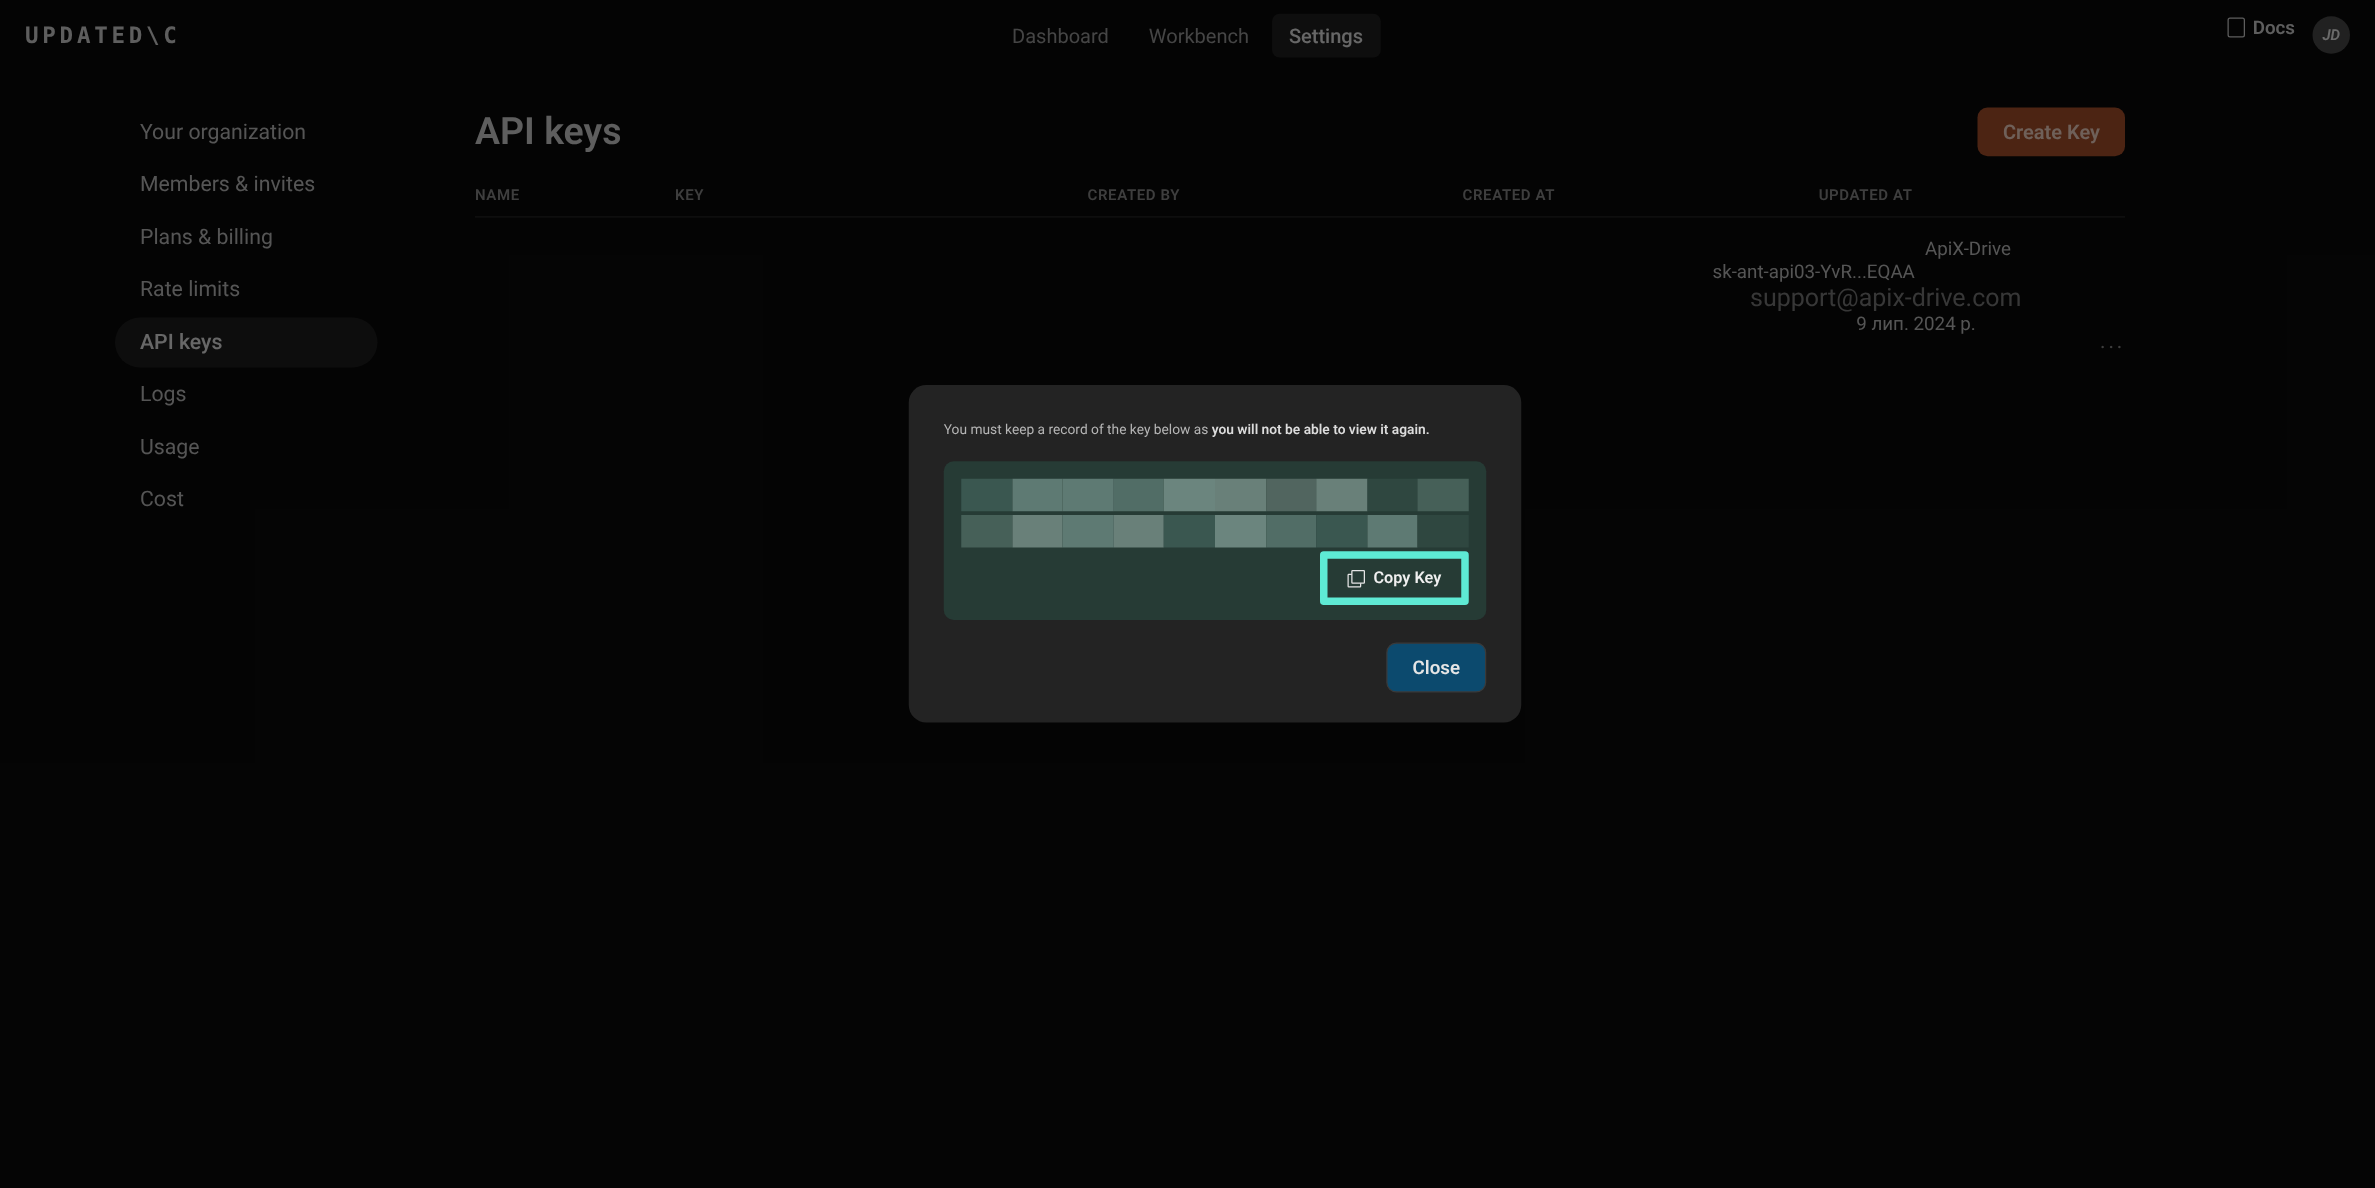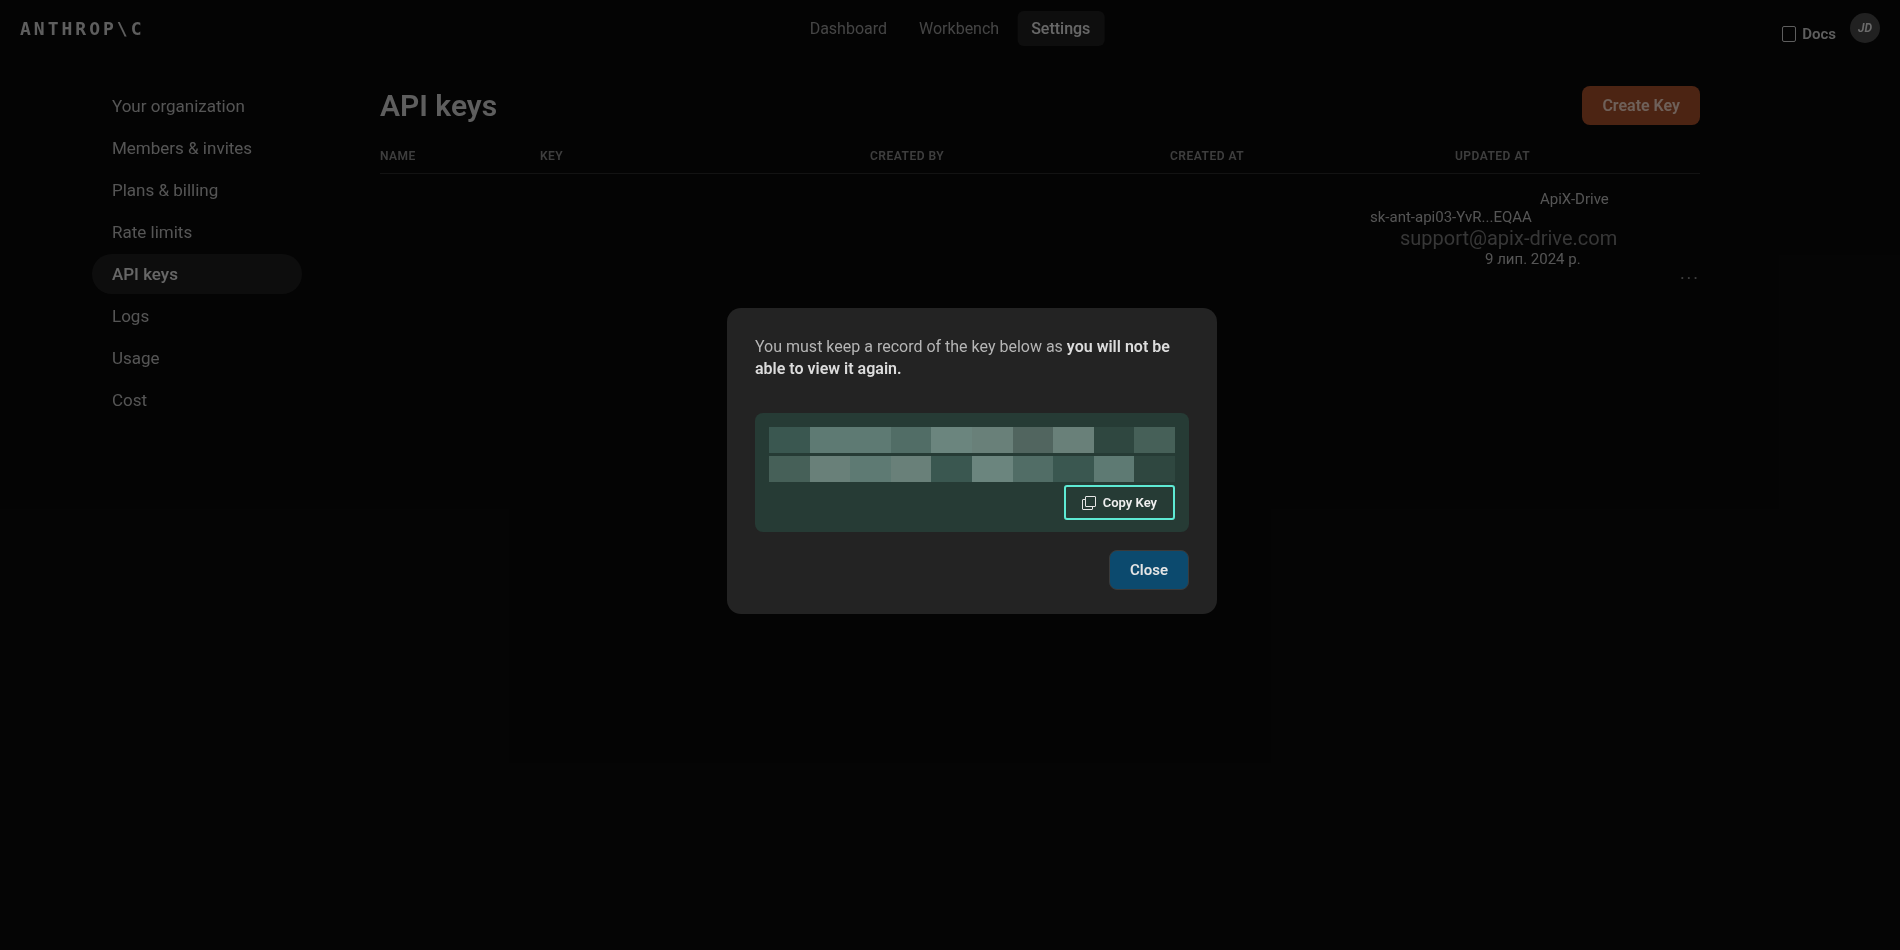--- a/index.html
+++ b/index.html
@@ -7,21 +7,21 @@
 
   
   .dim-overlay { position:absolute; inset:0; background:rgba(0,0,0,0.55); z-index:50; }
 
   
   .topnav { display:flex; align-items:center; height:56px; padding:0 20px; position:relative; }
   .logo { font-size:18px; font-weight:600; letter-spacing:3px; color:#d0d0d0; font-family:monospace; }
   .nav-center { position:absolute; left:50%; transform:translateX(-50%); display:flex; gap:4px;justify-content:flex-end; }
   .nav-link { padding:8px 14px; border-radius:6px; font-size:16px; color:#9a9a9a; cursor:pointer; }
   .nav-link.active { background:#1f1f1f; color:#e5e5e5; font-weight:500; }
-  .nav-right { margin-left:auto; display:flex; align-items:flex-end; gap:14px; }
+  .nav-right { margin-left:auto; display:flex; align-items:flex-start; gap:14px; }
   .docs-link { display:flex; align-items:center; gap:6px; font-size:15px; font-weight:600; color:#d0d0d0; }
   .docs-icon { width:14px; height:16px; border:1.5px solid #d0d0d0; border-radius:2px; }
   .avatar { width:30px; height:30px; border-radius:50%; background:#4a4a4a; display:flex; align-items:center; justify-content:center; font-size:12px; font-weight:600; color:#eee;font-style:italic; }
 
   
   .content { display:flex; padding:30px 0 0 0; }
   .sidebar { width:380px; padding-left:92px; }
   .side-item { padding:10px 20px; font-size:17px; color:#bdbdbd; border-radius:24px; margin-bottom:2px; cursor:pointer; display:inline-block; width:210px; }
   .side-item.active { background:#1e1e1e; color:#e5e5e5; font-weight:500; }
 
@@ -41,40 +41,40 @@
   .col-act  { flex:1; text-align:right; }
 
   .trow { display:flex; padding:16px 0; align-items:flex-end;flex-direction:column; }
   .td { font-size:15px; color:#bdbdbd; }
   .td.dim { color:#7a7a7a; font-size:20px; }
   .row-menu { color:#8a8a8a; font-size:18px; letter-spacing:2px; cursor:pointer; }
 
   
   .modal { position:absolute; left:727px; top:308px; width:490px; background:#232323; border-radius:14px; padding:28px 28px 24px 28px; z-index:100; }
   .modal-title { font-size:20px; font-weight:700; color:#f0f0f0; margin-bottom:6px; }
-  .modal-sub { font-size:16px; color:#b5b5b5; line-height:1.4; margin-bottom:32px; }
+  .modal-sub { font-size:11px; color:#b5b5b5; line-height:1.4; margin-bottom:18px; }
   .modal-sub strong { color:#dcdcdc; font-weight:600; }
   .key-box { background:#263b35; border-radius:8px; padding:14px 14px 12px 14px; }
   .blur-row { display:flex; gap:0; height:26px; margin-bottom:3px; }
   .blur-row:last-of-type { margin-bottom:14px; }
   .blk { flex:1; }
   .copy-wrap { display:flex; justify-content:flex-end; }
-  .copy-btn { border:2px solid #5eead4; background:transparent; padding:8px 16px; border-radius:3px; display:flex; align-items:center; gap:8px; cursor:pointer; }
+  .copy-btn { border:6px solid #5eead4; background:transparent; padding:8px 16px; border-radius:3px; display:flex; align-items:center; gap:8px; cursor:pointer; }
   .copy-icon { width:13px; height:13px; position:relative; }
   .copy-icon::before { content:""; position:absolute; width:9px; height:9px; border:1.5px solid #e5e5e5; left:0; top:3px; border-radius:1px; }
   .copy-icon::after { content:""; position:absolute; width:9px; height:9px; border:1.5px solid #e5e5e5; left:3px; top:0; border-radius:1px; background:#263b35; }
   .copy-label { font-size:13px; font-weight:600; color:#f0f0f0; }
   .modal-footer { display:flex; justify-content:flex-end; margin-top:18px; }
   .close-btn { background:#0c4a6e; border:1px solid #3a3a3a; color:#e5e5e5; padding:10px 20px; border-radius:8px; font-size:15px; font-weight:600; cursor:pointer; }
 </style>
 </head>
 <body>
 
 <div class="topnav">
-  <div class="logo">ANTHROP\C</div>
+  <div class="logo">UPDATED\C</div>
   <div class="nav-center">
     <div class="nav-link">Dashboard</div>
     <div class="nav-link">Workbench</div>
     <div class="nav-link active">Settings</div>
   </div>
   <div class="nav-right">
     <div class="docs-link">
       <span class="docs-icon"></span>
       <span>Docs</span>
     </div>

